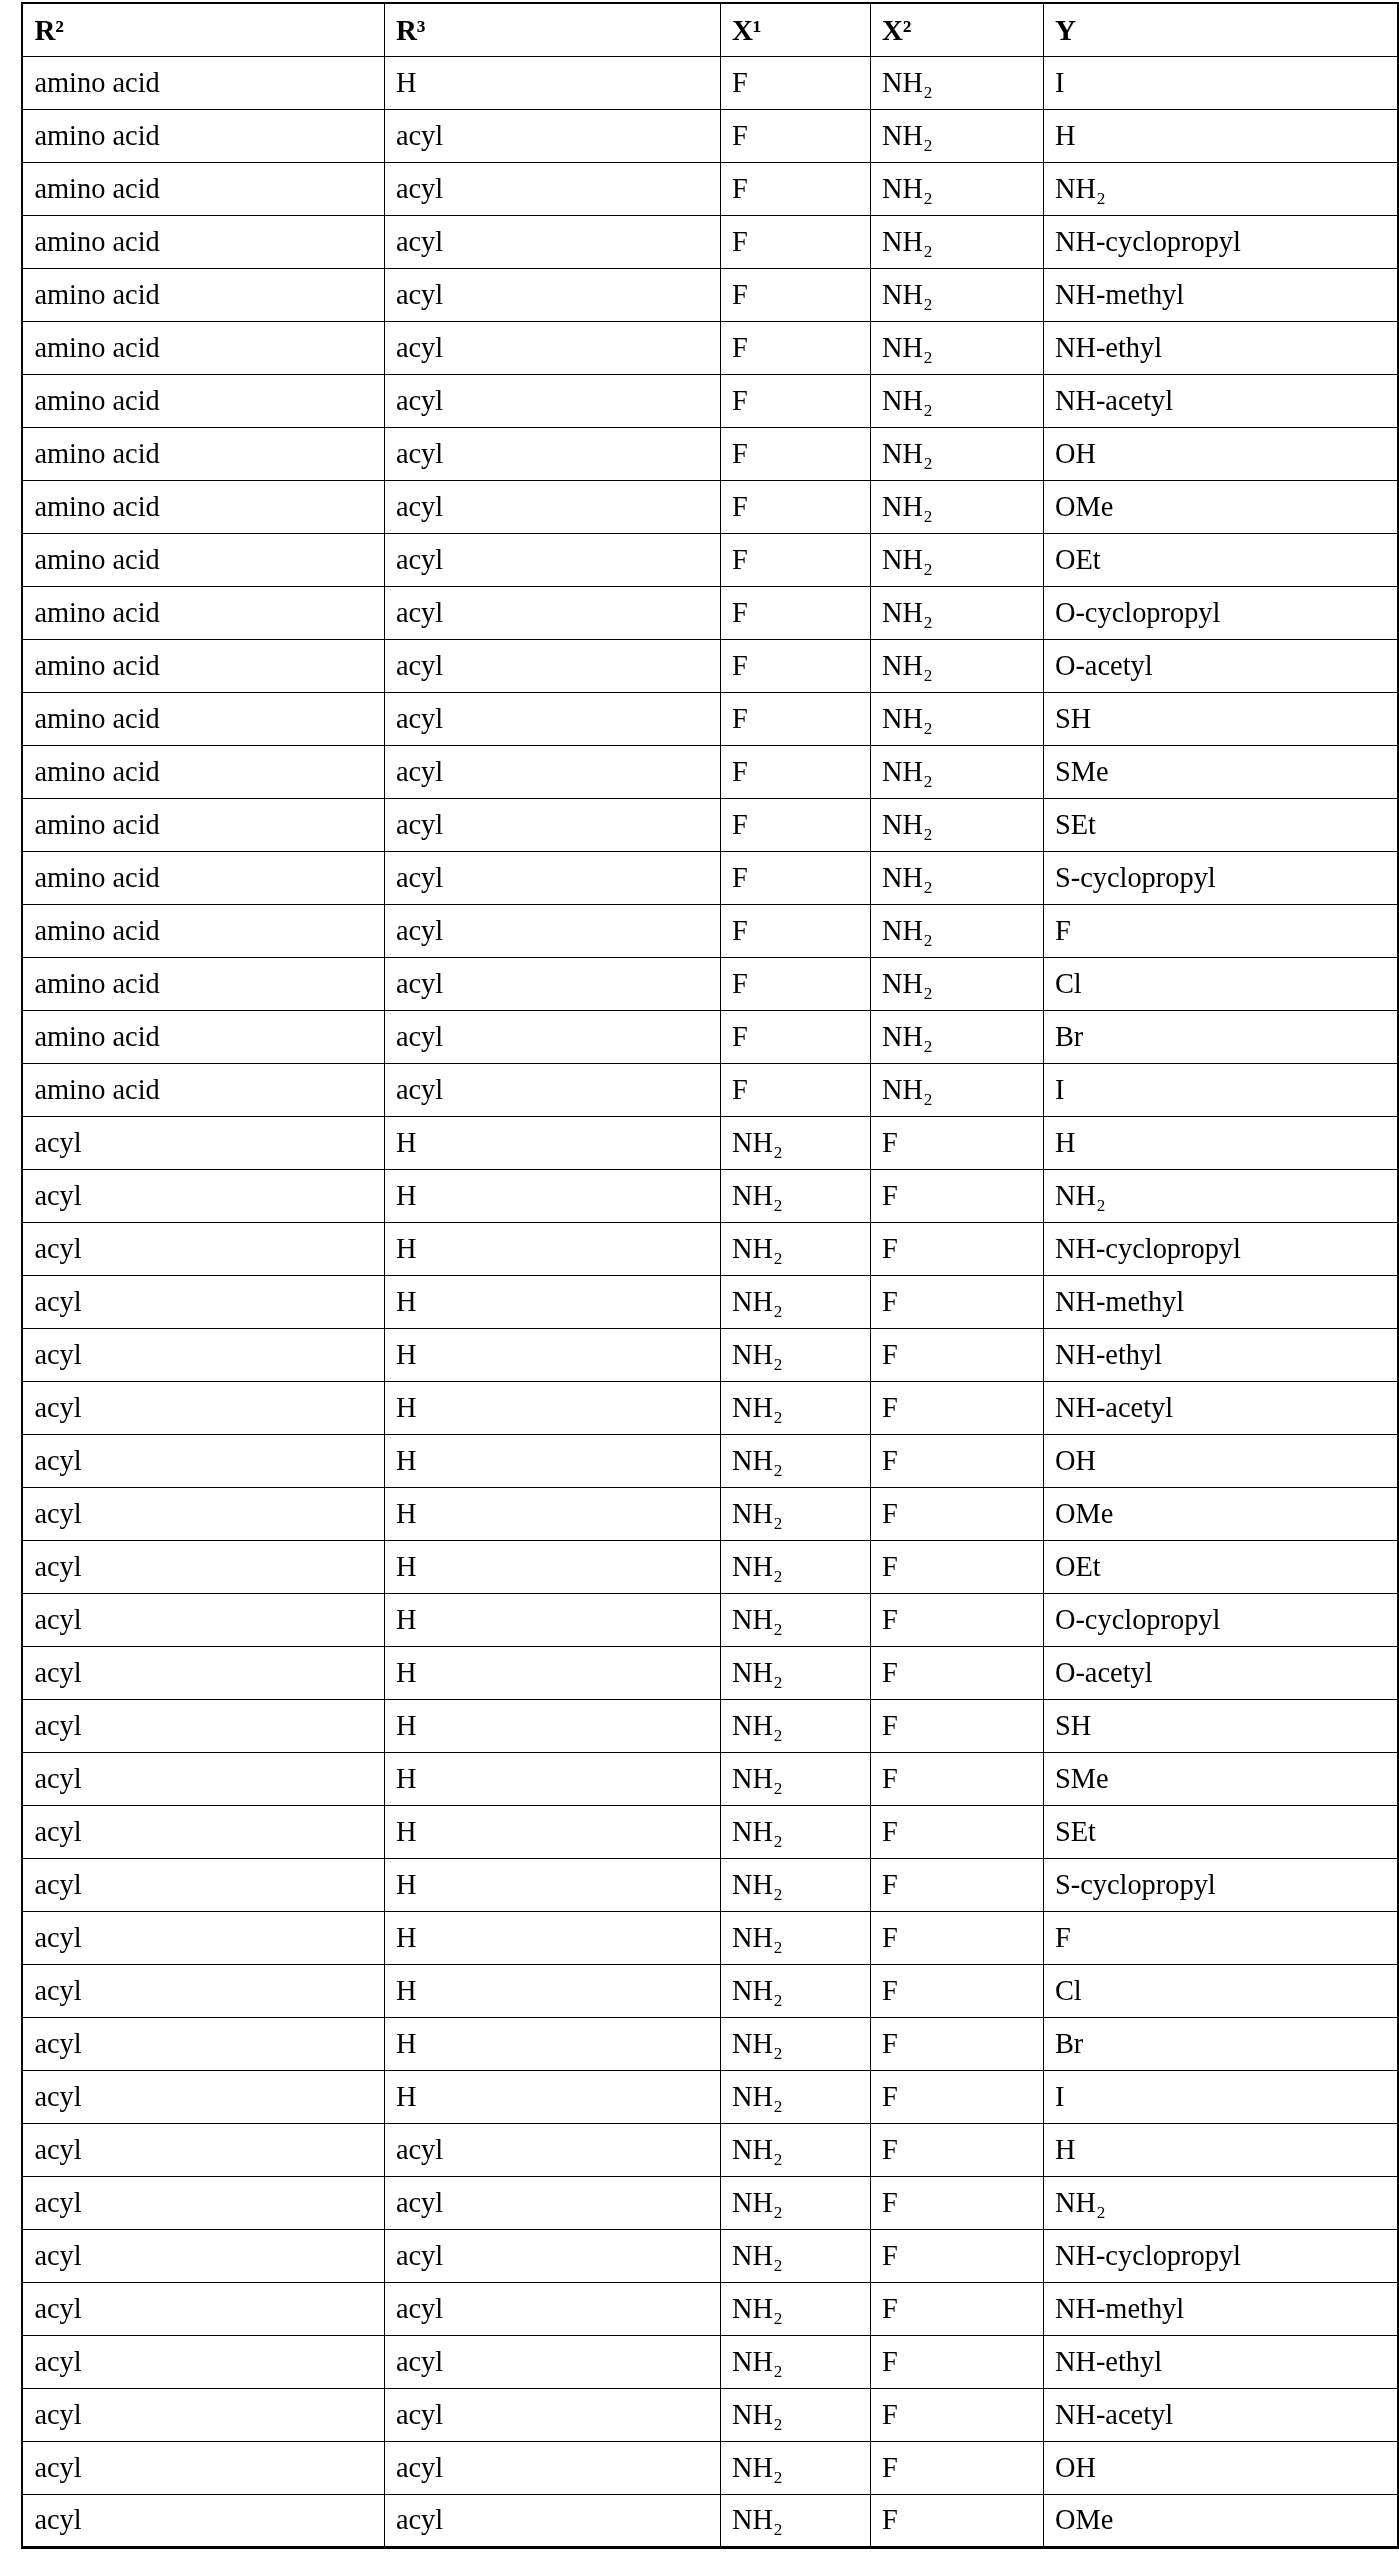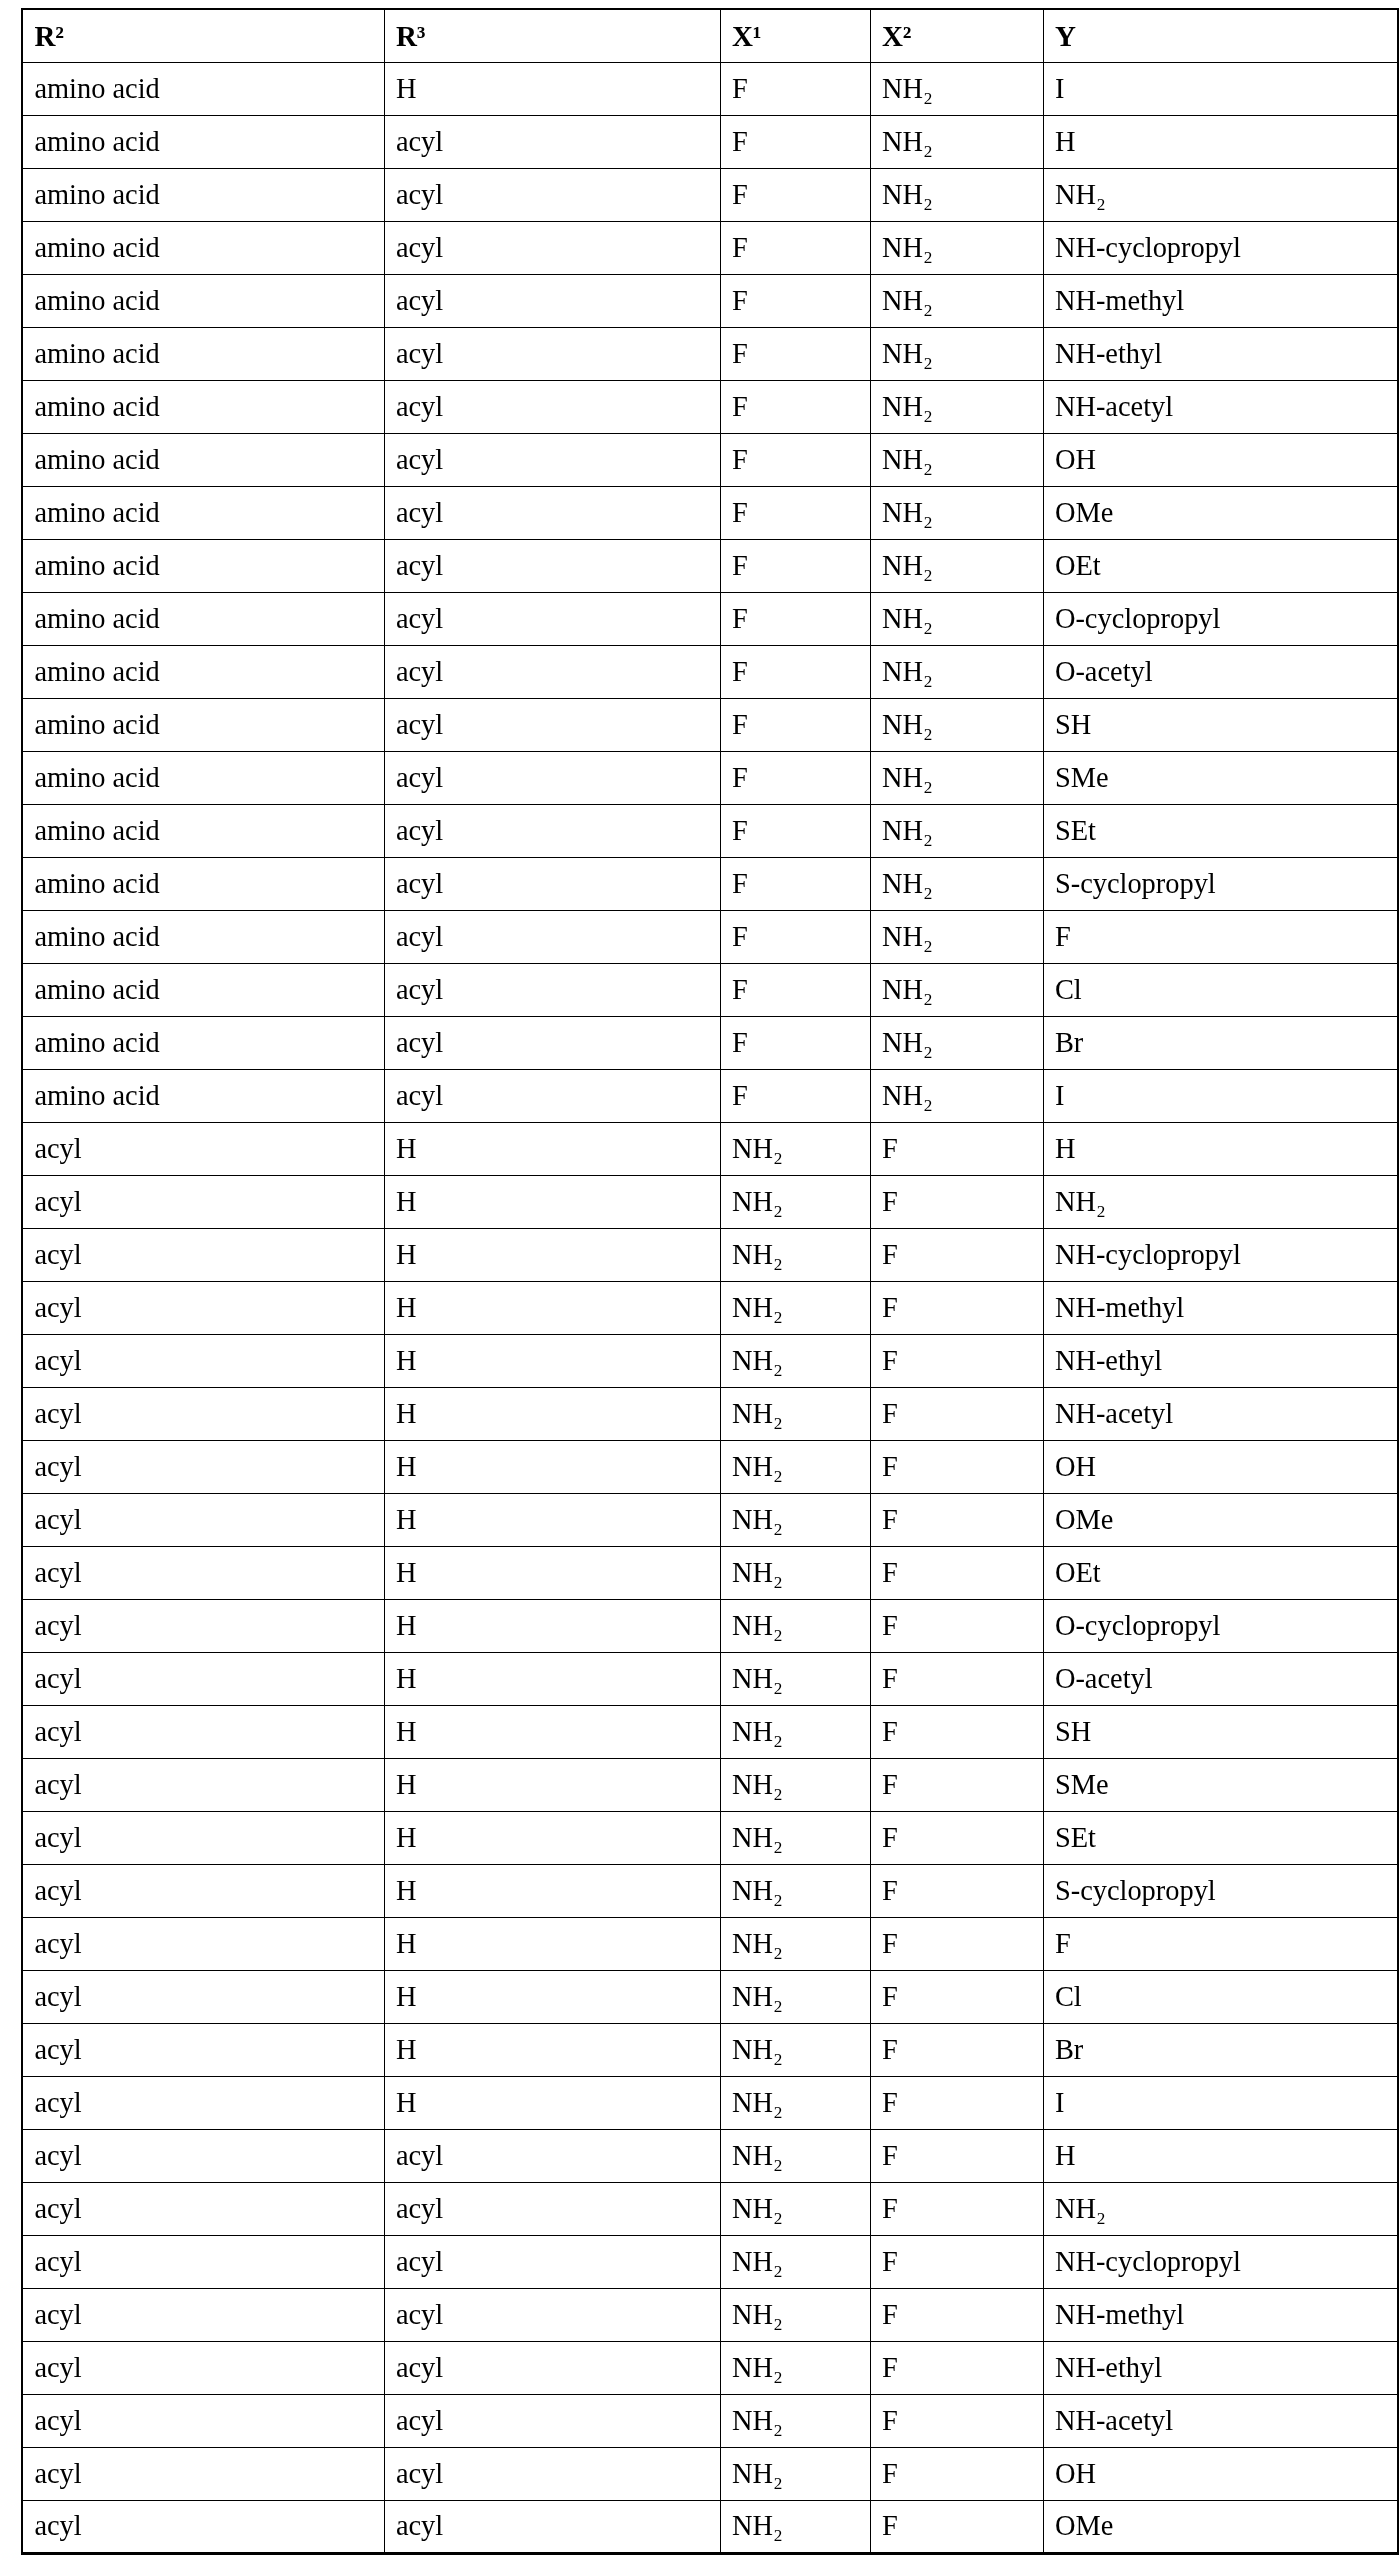--- a/index.html
+++ b/index.html
@@ -8,21 +8,21 @@
     background: #ffffff;
   }
   body {
     width: 1399px;
     height: 2576px;
     font-family: "Liberation Serif", "DejaVu Serif", serif;
     color: #000000;
     overflow: hidden;
   }
   .page {
-    padding: 8px 0 0 21px;
+    padding: 2px 0 0 21px;
   }
   table.doc-table {
     border-collapse: collapse;
     width: 1375px;
     table-layout: fixed;
     border: 2.8px solid #000;
     border-bottom-width: 3.8px;
   }
   table.doc-table th,
   table.doc-table td {

